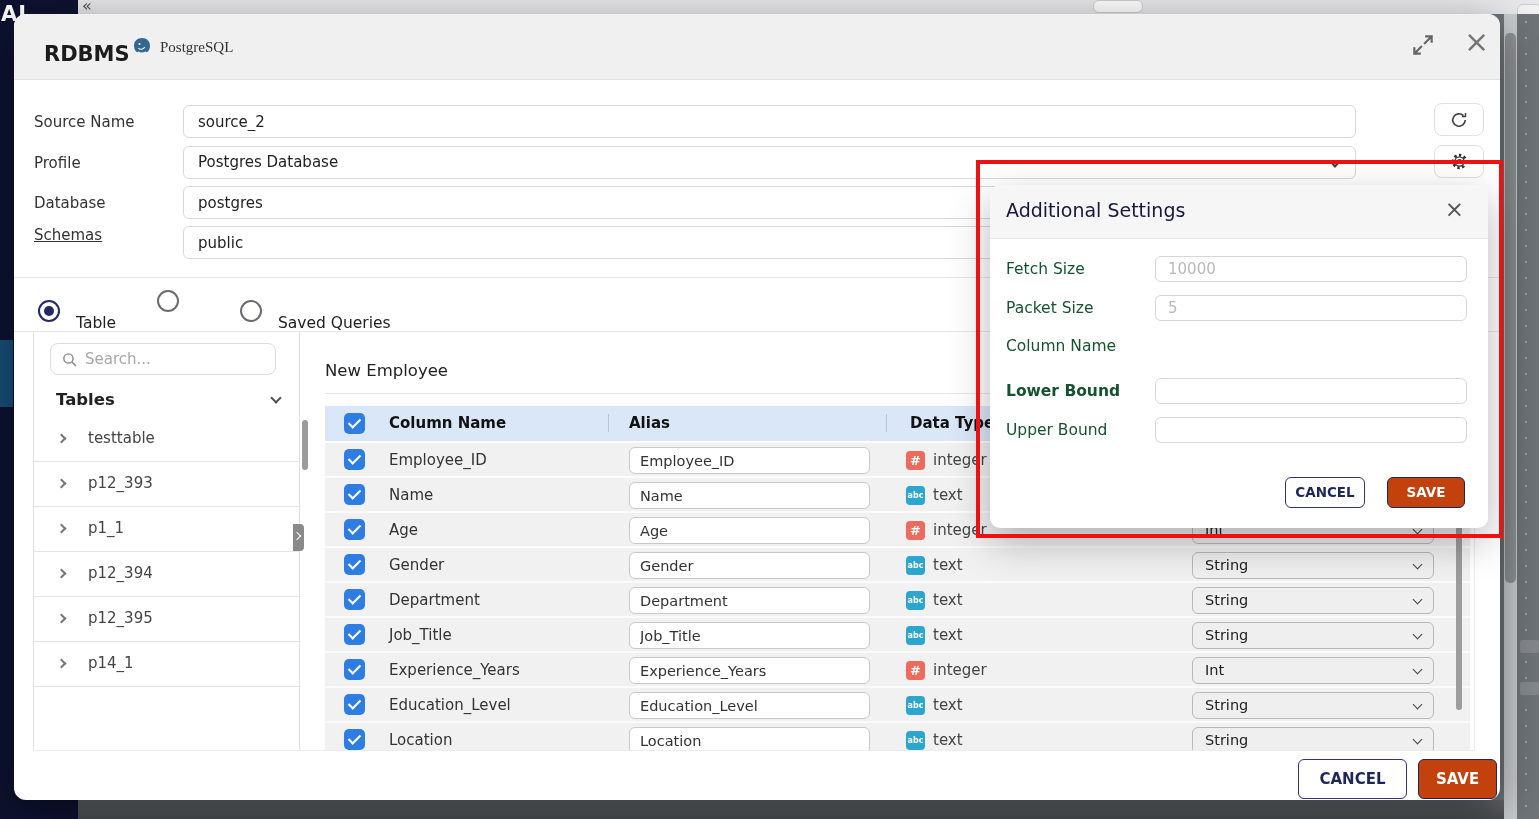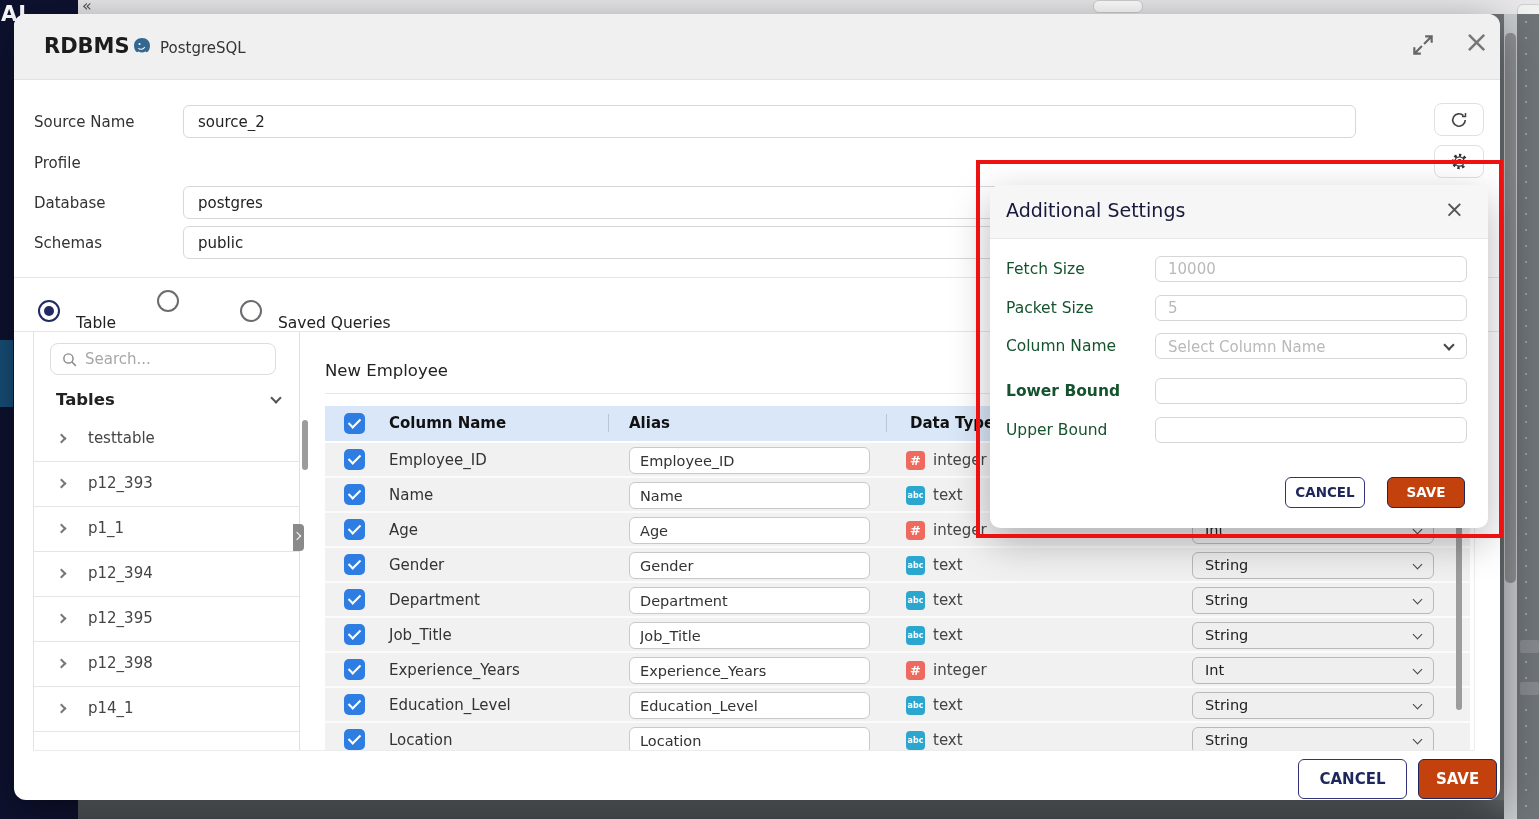--- a/index.html
+++ b/index.html
@@ -26,23 +26,23 @@
   .bg-scroll-track { position:absolute; left:1504px; top:14px; width:13px; height:805px; background:#c9cccf; }
   .bg-scroll-thumb { position:absolute; left:1505px; top:33px; width:11px; height:550px; background:#8f9294; border-radius:5px; }
   .bg-bottombar { position:absolute; left:78px; top:800px; width:1426px; height:19px;
     background:linear-gradient(#63676b,#4a4e52); }
 
   
   .modal { position:absolute; left:14px; top:14px; width:1486px; height:786px; background:#fff;
     border-radius:12px; box-shadow:0 12px 45px rgba(0,0,0,.45); z-index:10; }
   .modal-header { position:absolute; left:0; top:0; width:100%; height:66px; background:#f0f0f0;
     border-radius:12px 12px 0 0; border-bottom:1px solid #e2e2e2; }
-  .modal-title { position:absolute; left:30px; top:20px; font-size:21px; font-weight:bold; color:#1c1c1c; }
+  .modal-title { position:absolute; left:30px; top:28px; font-size:21px; font-weight:bold; color:#1c1c1c; }
   .pg-icon { position:absolute; left:117px; top:21px; width:22px; height:24px; }
-  .pg-label { position:absolute; left:146px; top:25px; font-size:15px; color:#333; }
+  .pg-label { position:absolute; left:146px; top:25px; font-size:15px; color:#333;font-family:Liberation Serif, serif; }
   .icon-btn-plain { position:absolute; width:26px; height:26px; cursor:pointer; }
   .expand-btn { left:1396px; top:18px; }
   .close-x { position:absolute; left:1450px; top:10px; font-size:30px; color:#777; cursor:pointer; }
 
   
   .fld-label { position:absolute; left:20px; font-size:15px; color:#333; }
   .fld-box { position:absolute; left:169px; width:1173px; height:33px; border:1px solid #d8d8d8;
     border-radius:6px; background:#fff; font-size:15px; color:#222; padding:0 14px;
     font-family:"DejaVu Sans","Liberation Sans",sans-serif; }
   div.fld-box { line-height:31px; }
@@ -179,23 +179,27 @@
         <svg viewBox="0 0 24 24" width="26" height="26" fill="none" stroke="#666" stroke-width="2">
           <path d="M14 4h6v6M20 4l-7 7M10 20H4v-6M4 20l7-7"></path>
         </svg>
       </span>
       <span class="close-x">×</span>
     </div>
 
     <span class="fld-label" style="top:99px;">Source Name</span>
     <input class="fld-box" style="top: 91px;" value="source_2">
     <span class="fld-label" style="top:140px;">Profile</span>
+    <div class="fld-box" style="top:132px;">
+      <span>Postgres Database</span>
+      <i class="chev fld-chev"></i>
+    </div>
     <span class="fld-label" style="top:180px;">Database</span>
     <input class="fld-box" style="top: 172px;" value="postgres">
-    <span class="fld-label" style="top:220px;">Schemas</span>
+    <span class="fld-label" style="top:212px;text-decoration:underline;">Schemas</span>
     <input class="fld-box" style="top: 212px;" value="public">
 
     <div class="tool-btn" style="top:89px;">
       <svg viewBox="0 0 24 24" width="20" height="20" fill="none" stroke="#444" stroke-width="2">
         <path d="M19.5 12a7.5 7.5 0 1 1-2.2-5.3"></path>
           <path d="M19.8 3.6v4.2h-4.2" stroke-width="1.8"></path>
       </svg>
     </div>
     <div class="tool-btn" style="top:131px;">
       <svg viewBox="0 0 24 24" width="21" height="21" fill="none" stroke="#333">
@@ -250,24 +254,20 @@
           <span class="chev-r"></span>
           <span class="side-label">p1_1</span>
         </div>
         <div class="side-item">
           <span class="chev-r"></span>
           <span class="side-label">p12_394</span>
         </div>
         <div class="side-item">
           <span class="chev-r"></span>
           <span class="side-label">p12_395</span>
-        </div>
-        <div class="side-item">
-          <span class="chev-r"></span>
-          <span class="side-label">p12_398</span>
         </div>
         <div class="side-item">
           <span class="chev-r"></span>
           <span class="side-label">p14_1</span>
         </div>
       </div>
     <div class="side-scroll"></div>
     <div class="side-handle"></div>
 
     <div class="tbl-title">New Employee</div>
@@ -391,24 +391,20 @@
   <div class="popup">
     <div class="popup-header">
       <span class="popup-title">Additional Settings</span>
       <span class="popup-x">×</span>
     </div>
     <span class="prow-label" style="top:75px;">Fetch Size</span>
     <input class="prow-input" style="top: 71px;" placeholder="10000">
     <span class="prow-label" style="top:114px;">Packet Size</span>
     <input class="prow-input" style="top: 110px;" placeholder="5">
     <span class="prow-label" style="top:152px;">Column Name</span>
-    <div class="popup-select" style="top:148px;">
-      <span class="ph">Select Column Name</span>
-      <i class="chev"></i>
-    </div>
     <span class="prow-label" style="top:197px;font-weight:bold;">Lower Bound</span>
     <input class="prow-input" style="top: 193px;" placeholder="">
     <span class="prow-label" style="top:236px;">Upper Bound</span>
     <input class="prow-input" style="top: 232px;" placeholder="">
     <div class="btn outline pop-cancel">CANCEL</div>
     <div class="btn solid pop-save">SAVE</div>
   </div>
 
   <div class="red-rect"></div>
 </div>

